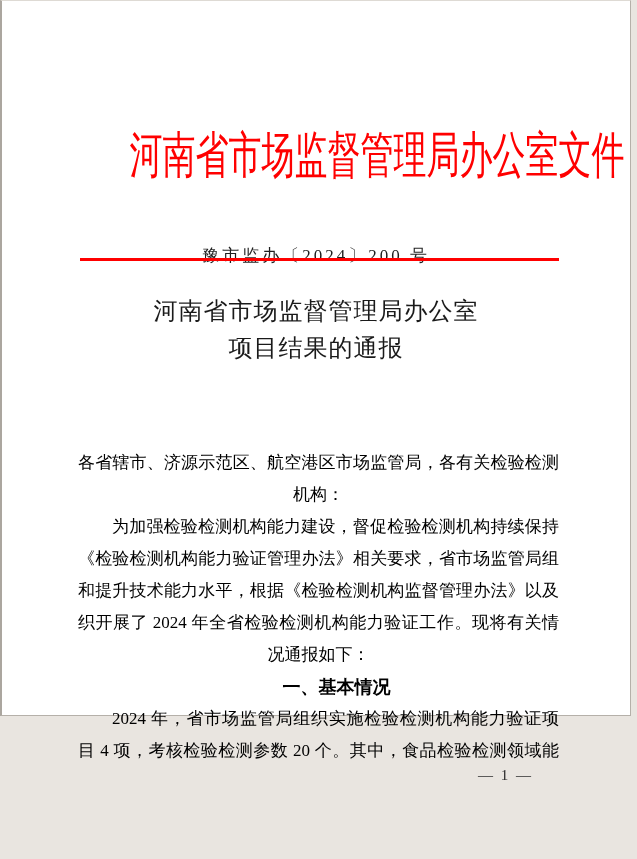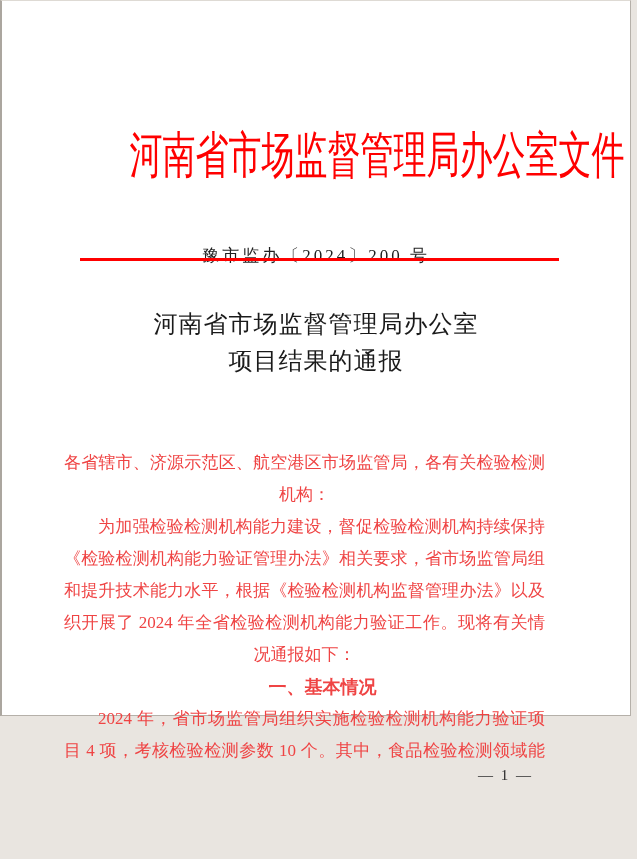--- a/index.html
+++ b/index.html
@@ -66,38 +66,38 @@
     position: absolute;
     top: 257px;
     left: 78px;
     width: 479px;
     height: 3px;
     background: #ff0000;
   }
   
   .doc-title {
     position: absolute;
-    top: 305px;
+    top: 292px;
     left: 0;
     width: 100%;
     text-align: center;
     color: #1a1a1a;
   }
   .doc-title .t-line {
     font-size: 24px;
     line-height: 37px;
     letter-spacing: 1px;
   }
   
   .body-block {
     position: absolute;
     top: 446px;
-    left: 62px;
+    left: 76px;
     width: 481px;
-    color: #ef4444;
+    color: #000000;
   }
   .b-line {
     font-size: 17px;
     line-height: 32px;
     text-align: center;
     white-space: nowrap;
   }
   .b-line.fill {
     white-space: normal;
     text-align: justify;
@@ -143,19 +143,19 @@
     <div class="body-block">
       <div class="b-line fill">各省辖市、济源示范区、航空港区市场监管局，各有关检验检测</div>
       <div class="b-line">机构：</div>
       <div class="b-line fill indent">为加强检验检测机构能力建设，督促检验检测机构持续保持</div>
       <div class="b-line fill">《检验检测机构能力验证管理办法》相关要求，省市场监管局组</div>
       <div class="b-line fill">和提升技术能力水平，根据《检验检测机构监督管理办法》以及</div>
       <div class="b-line fill">织开展了 2024 年全省检验检测机构能力验证工作。现将有关情</div>
       <div class="b-line">况通报如下：</div>
       <div class="b-line heading indent">一、基本情况</div>
       <div class="b-line fill indent">2024 年，省市场监管局组织实施检验检测机构能力验证项</div>
-      <div class="b-line fill">目 4 项，考核检验检测参数 10 个。其中，食品检验检测领域能</div>
+      <div class="b-line fill">目 4 项，考核检验检测参数 20 个。其中，食品检验检测领域能</div>
     </div>
 
     <div class="page-number">— 1 —</div>
 
   </div>
 </div>
 
 </body></html>

